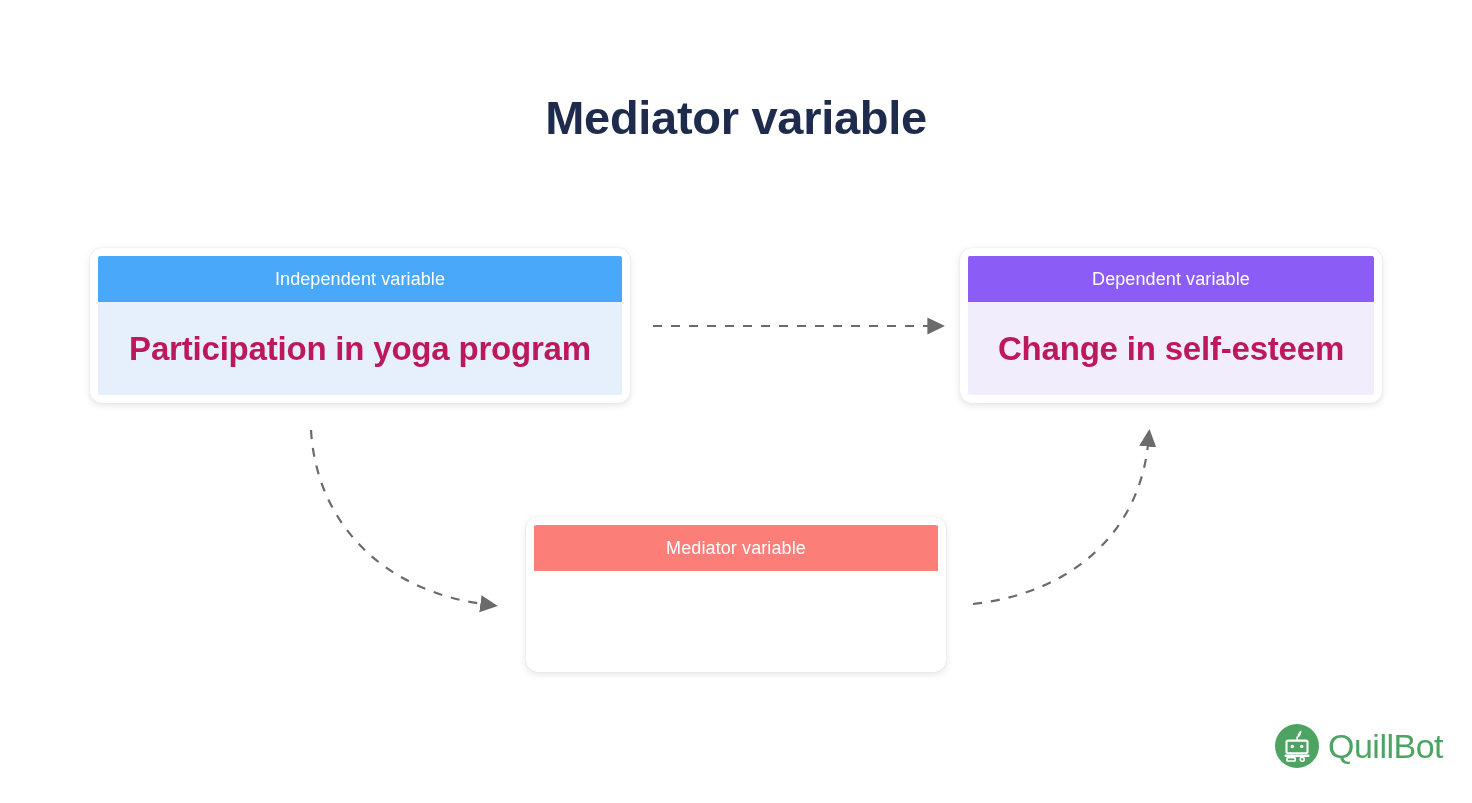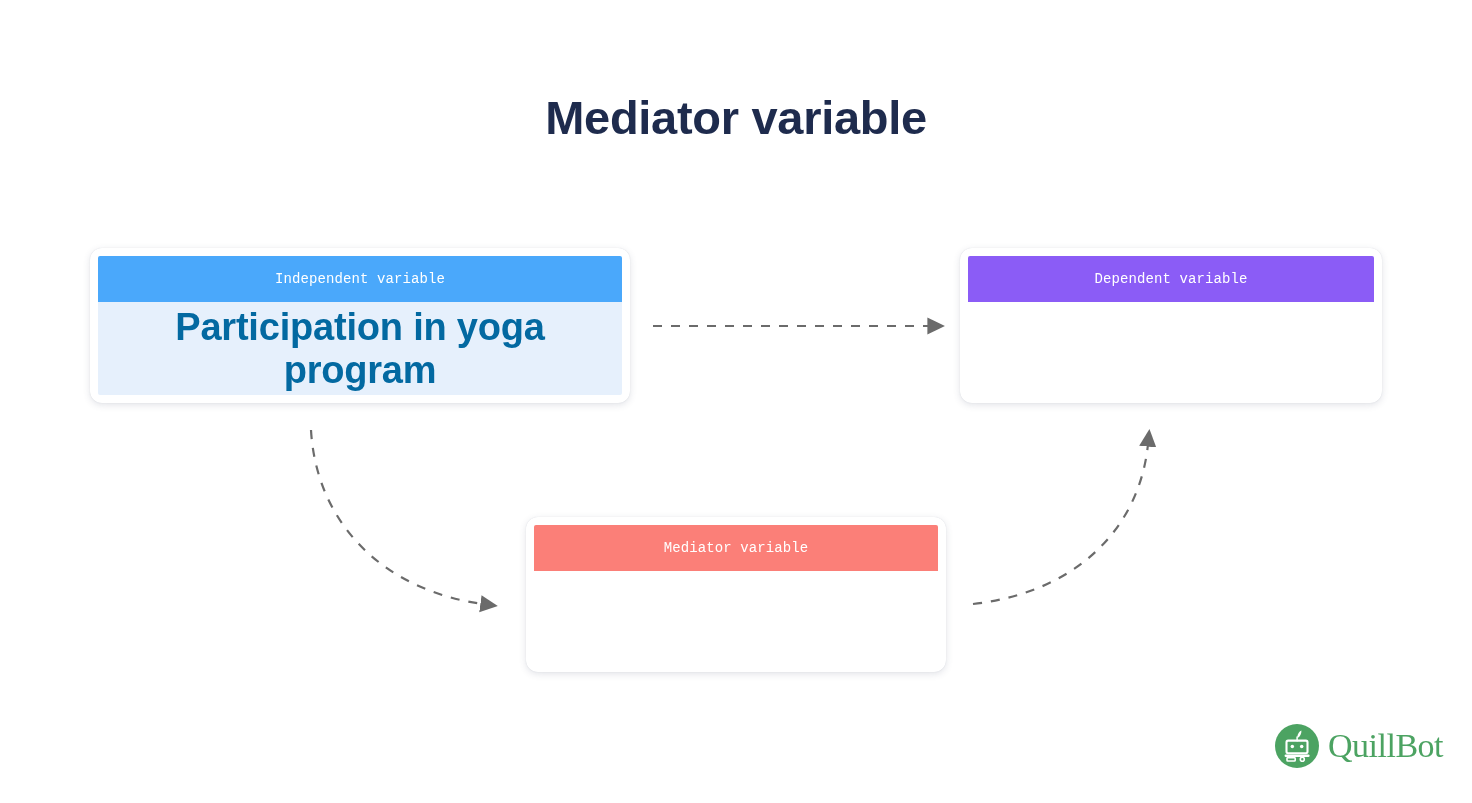--- a/index.html
+++ b/index.html
@@ -54,32 +54,31 @@
     display: flex;
     flex-direction: column;
   }
   .card-header {
     height: 46px;
     flex: 0 0 46px;
     display: flex;
     align-items: center;
     justify-content: center;
     color: #ffffff;
-    font-size: 14px;
+    font-size: 18px;
     font-weight: normal;
     letter-spacing: 0.1px;
-    font-family: Liberation Mono, monospace;
   }
   .card-body {
     flex: 1 1 auto;
     display: flex;
     align-items: center;
     justify-content: center;
-    color: #0369a1;
-    font-size: 38px;
+    color: #be185d;
+    font-size: 33px;
     font-weight: bold;
     letter-spacing: -0.2px;
     padding: 0 14px;
     box-sizing: border-box;
     text-align: center;
   }
 
   
   #card-independent { left: 90px;  top: 248px; width: 540px; height: 155px; }
   #card-dependent   { left: 960px; top: 248px; width: 422px; height: 155px; }
@@ -113,21 +112,21 @@
     display: flex;
     align-items: center;
     gap: 8px;
   }
   .brand-mark {
     width: 46px;
     height: 46px;
     flex: 0 0 46px;
   }
   .brand-word {
-    font-family: Liberation Serif, serif;
+    font-family: Liberation Sans, sans-serif;
     font-size: 34px;
     color: #4ca362;
     line-height: 1;
     letter-spacing: -0.5px;
   }
 </style>
 </head>
 <body>
 
 <div class="canvas">
@@ -160,20 +159,21 @@
   <div class="card" id="card-independent">
     <div class="card-inner">
       <div class="card-header">Independent variable</div>
       <div class="card-body">Participation in yoga program</div>
     </div>
   </div>
 
   <div class="card" id="card-dependent">
     <div class="card-inner">
       <div class="card-header">Dependent variable</div>
+      <div class="card-body">Change in self-esteem</div>
     </div>
   </div>
 
   <div class="card" id="card-mediator">
     <div class="card-inner">
       <div class="card-header">Mediator variable</div>
     </div>
   </div>
 
   <div class="brand-logo">

